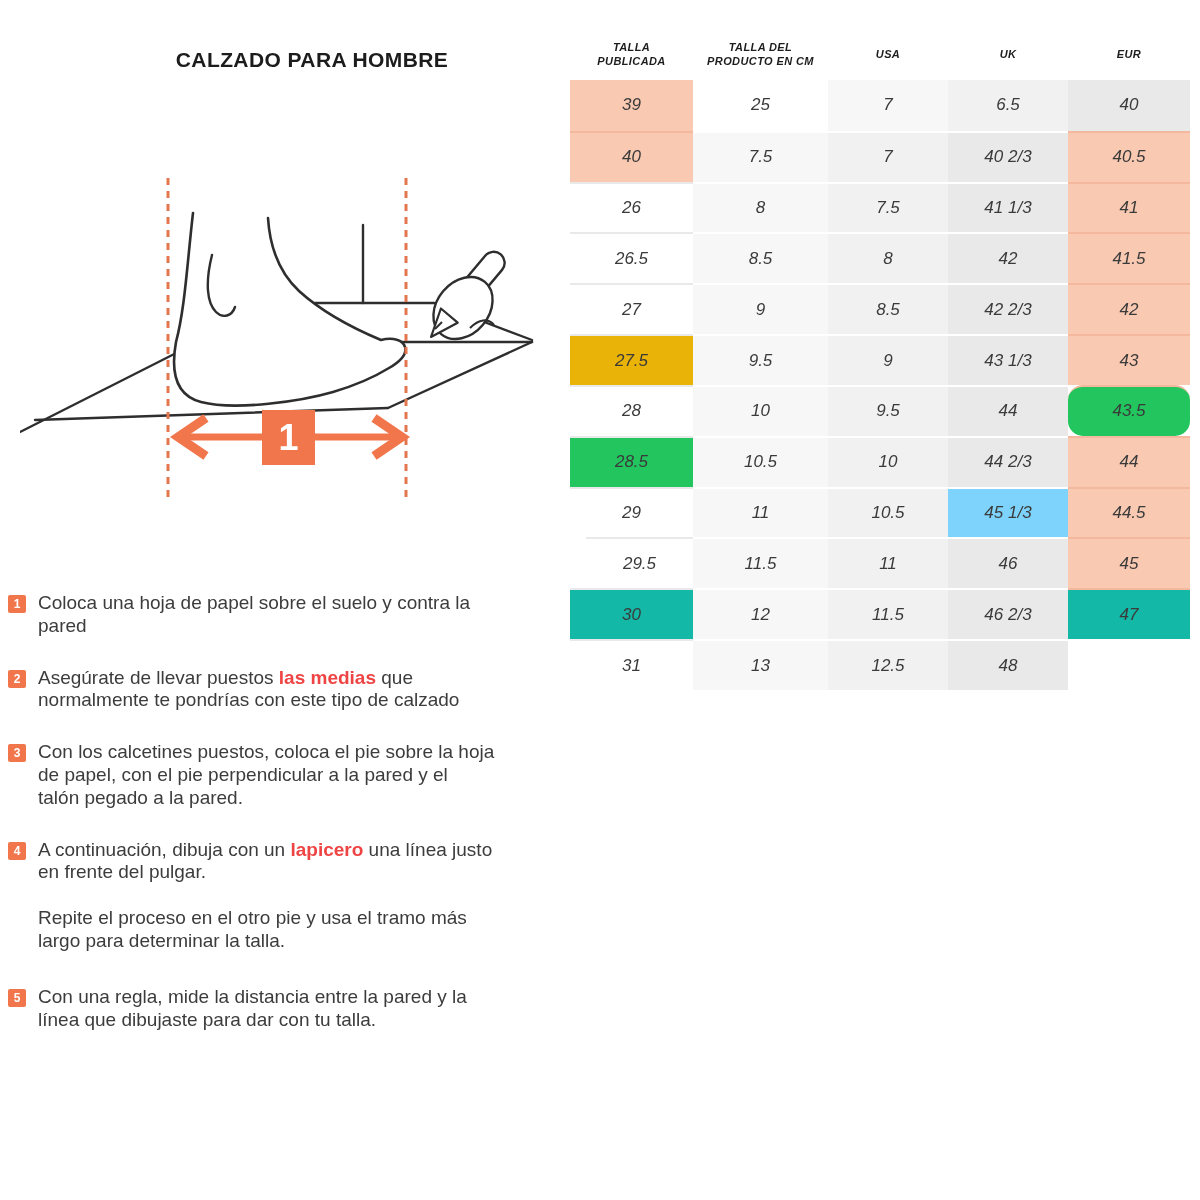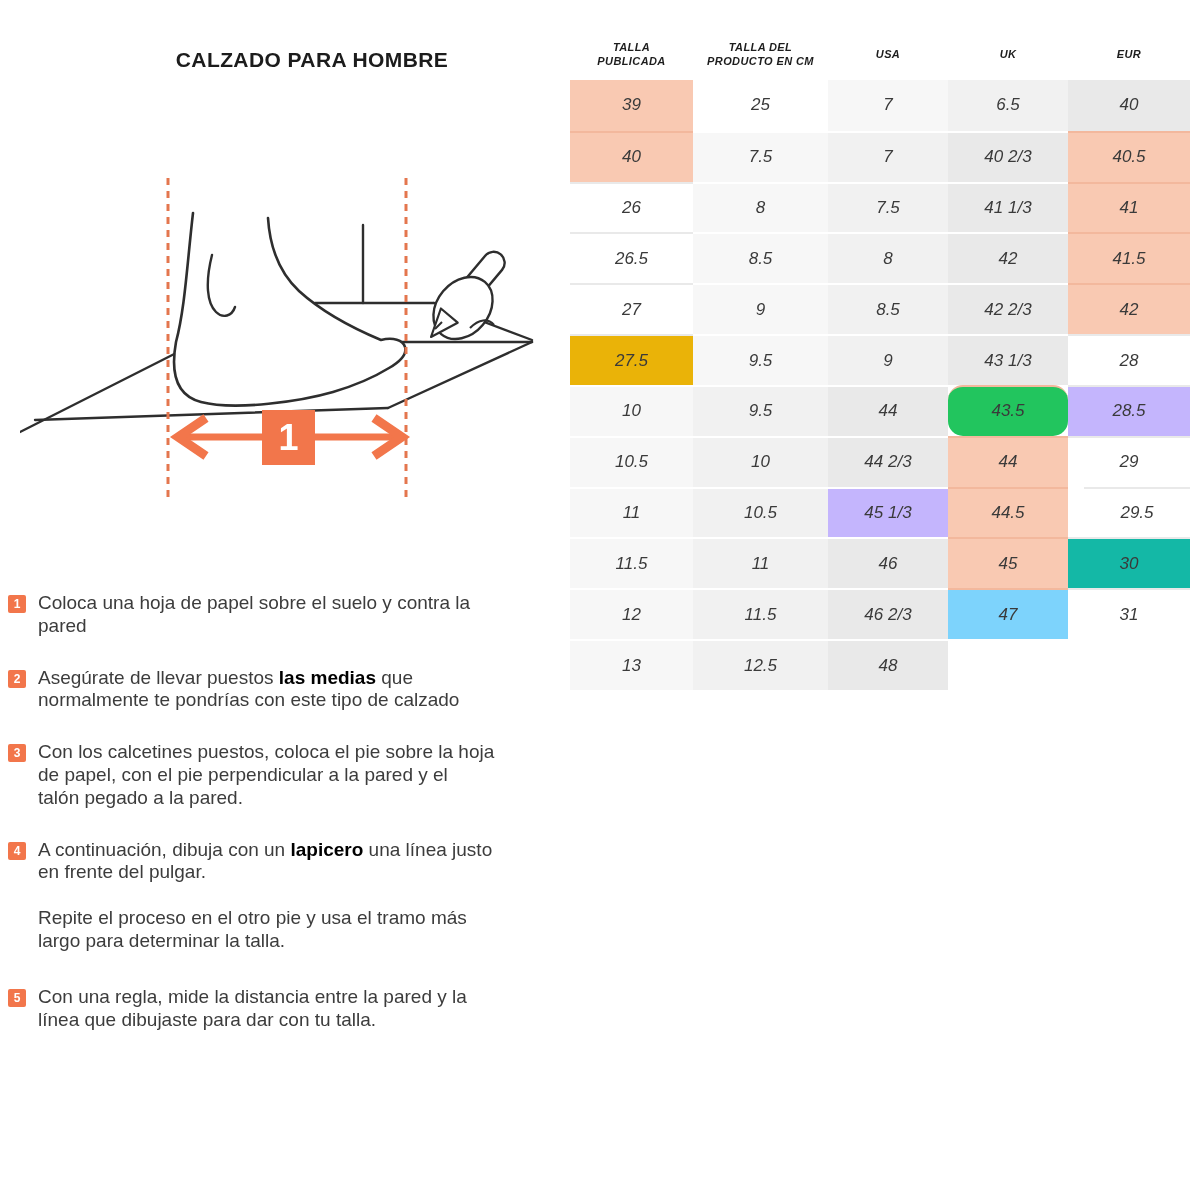--- a/index.html
+++ b/index.html
@@ -20,21 +20,21 @@
   .instr.continuation{margin-top:-6px;margin-bottom:33px;}
   .badge{
     position:absolute;left:0;top:3px;width:18px;height:18px;border-radius:2px;
     background:#f2764b;color:#fff;font-size:12px;font-weight:bold;
     display:flex;align-items:center;justify-content:center;
   }
   .itext{
     margin:0;font-size:19px;line-height:1.2;color:#3c3c3c;
     white-space:pre-line;max-width:552px;
   }
-  .itext b{font-weight:bold;color:#000000;}
+  .itext b{font-weight:bold;color:#ef4444;}
   
   .size-table{position:absolute;left:570px;top:30px;width:688px;font-style:italic;}
   .thead,.tbody{display:grid;grid-template-columns:123px 135px 120px 120px 122px;}
   .thead{height:50px;}
   .hcell{
     display:flex;align-items:center;justify-content:center;text-align:center;
     font-size:11px;font-weight:bold;color:#1d1d1d;letter-spacing:.4px;line-height:1.25;
   }
   .hcell span{display:inline-block;}
   .hcell:nth-child(1) span{max-width:82px;}
@@ -174,43 +174,44 @@
       <div class="cell" style="background: rgb(249, 201, 178); border-top: 2px solid rgb(243, 184, 157);">41.5</div>
       <div class="cell" style="background: rgb(255, 255, 255); border-top: 2px solid rgb(233, 233, 233);">27</div>
       <div class="cell" style="background: rgb(247, 247, 247); border-top: 2px solid rgb(255, 255, 255);">9</div>
       <div class="cell" style="background: rgb(241, 241, 241); border-top: 2px solid rgb(255, 255, 255);">8.5</div>
       <div class="cell" style="background: rgb(233, 233, 233); border-top: 2px solid rgb(255, 255, 255);">42 2/3</div>
       <div class="cell" style="background: rgb(249, 201, 178); border-top: 2px solid rgb(243, 184, 157);">42</div>
       <div class="cell" style="background: #eab308; border-top: 2px solid rgb(233, 233, 233);">27.5</div>
       <div class="cell" style="background: rgb(247, 247, 247); border-top: 2px solid rgb(255, 255, 255);">9.5</div>
       <div class="cell" style="background: rgb(241, 241, 241); border-top: 2px solid rgb(255, 255, 255);">9</div>
       <div class="cell" style="background: rgb(233, 233, 233); border-top: 2px solid rgb(255, 255, 255);">43 1/3</div>
+      <div class="cell" style="background: rgb(249, 201, 178); border-top: 2px solid rgb(243, 184, 157);">43</div>
       <div class="cell" style="background: rgb(255, 255, 255); border-top: 2px solid rgb(233, 233, 233);">28</div>
       <div class="cell" style="background: rgb(247, 247, 247); border-top: 2px solid rgb(255, 255, 255);">10</div>
       <div class="cell" style="background: rgb(241, 241, 241); border-top: 2px solid rgb(255, 255, 255);">9.5</div>
       <div class="cell" style="background: rgb(233, 233, 233); border-top: 2px solid rgb(255, 255, 255);">44</div>
       <div class="cell" style="background: #22c55e; border-top: 2px solid rgb(243, 184, 157); border-radius: 15px;">43.5</div>
-      <div class="cell" style="background: #c4b5fd; border-top: 2px solid rgb(233, 233, 233);">28.5</div>
+      <div class="cell" style="background: #22c55e; border-top: 2px solid rgb(233, 233, 233);">28.5</div>
       <div class="cell" style="background: rgb(247, 247, 247); border-top: 2px solid rgb(255, 255, 255);">10.5</div>
       <div class="cell" style="background: rgb(241, 241, 241); border-top: 2px solid rgb(255, 255, 255);">10</div>
       <div class="cell" style="background: rgb(233, 233, 233); border-top: 2px solid rgb(255, 255, 255);">44 2/3</div>
       <div class="cell" style="background: rgb(249, 201, 178); border-top: 2px solid rgb(243, 184, 157);">44</div>
       <div class="cell" style="background: rgb(255, 255, 255); border-top: 2px solid rgb(233, 233, 233);">29</div>
       <div class="cell" style="background: rgb(247, 247, 247); border-top: 2px solid rgb(255, 255, 255);">11</div>
       <div class="cell" style="background: rgb(241, 241, 241); border-top: 2px solid rgb(255, 255, 255);">10.5</div>
-      <div class="cell" style="background: #c4b5fd; border-top: 2px solid rgb(255, 255, 255);">45 1/3</div>
+      <div class="cell" style="background: #7dd3fc; border-top: 2px solid rgb(255, 255, 255);">45 1/3</div>
       <div class="cell" style="background: rgb(249, 201, 178); border-top: 2px solid rgb(243, 184, 157);">44.5</div>
       <div class="cell" style="background: rgb(255, 255, 255); border-top: 2px solid rgb(233, 233, 233); margin-left: 16px;">29.5</div>
       <div class="cell" style="background: rgb(247, 247, 247); border-top: 2px solid rgb(255, 255, 255);">11.5</div>
       <div class="cell" style="background: rgb(241, 241, 241); border-top: 2px solid rgb(255, 255, 255);">11</div>
       <div class="cell" style="background: rgb(233, 233, 233); border-top: 2px solid rgb(255, 255, 255);">46</div>
       <div class="cell" style="background: rgb(249, 201, 178); border-top: 2px solid rgb(243, 184, 157);">45</div>
       <div class="cell" style="background: #14b8a6; border-top: 2px solid rgb(233, 233, 233);">30</div>
       <div class="cell" style="background: rgb(247, 247, 247); border-top: 2px solid rgb(255, 255, 255);">12</div>
       <div class="cell" style="background: rgb(241, 241, 241); border-top: 2px solid rgb(255, 255, 255);">11.5</div>
       <div class="cell" style="background: rgb(233, 233, 233); border-top: 2px solid rgb(255, 255, 255);">46 2/3</div>
-      <div class="cell" style="background: #7dd3fc; border-top: 2px solid rgb(243, 184, 157);">47</div>
+      <div class="cell" style="background: #14b8a6; border-top: 2px solid rgb(243, 184, 157);">47</div>
       <div class="cell" style="background: rgb(255, 255, 255); border-top: 2px solid rgb(233, 233, 233);">31</div>
       <div class="cell" style="background: rgb(247, 247, 247); border-top: 2px solid rgb(255, 255, 255);">13</div>
       <div class="cell" style="background: rgb(241, 241, 241); border-top: 2px solid rgb(255, 255, 255);">12.5</div>
       <div class="cell" style="background: rgb(233, 233, 233); border-top: 2px solid rgb(255, 255, 255);">48</div>
     </div>
 </div>
 
 </body></html>

